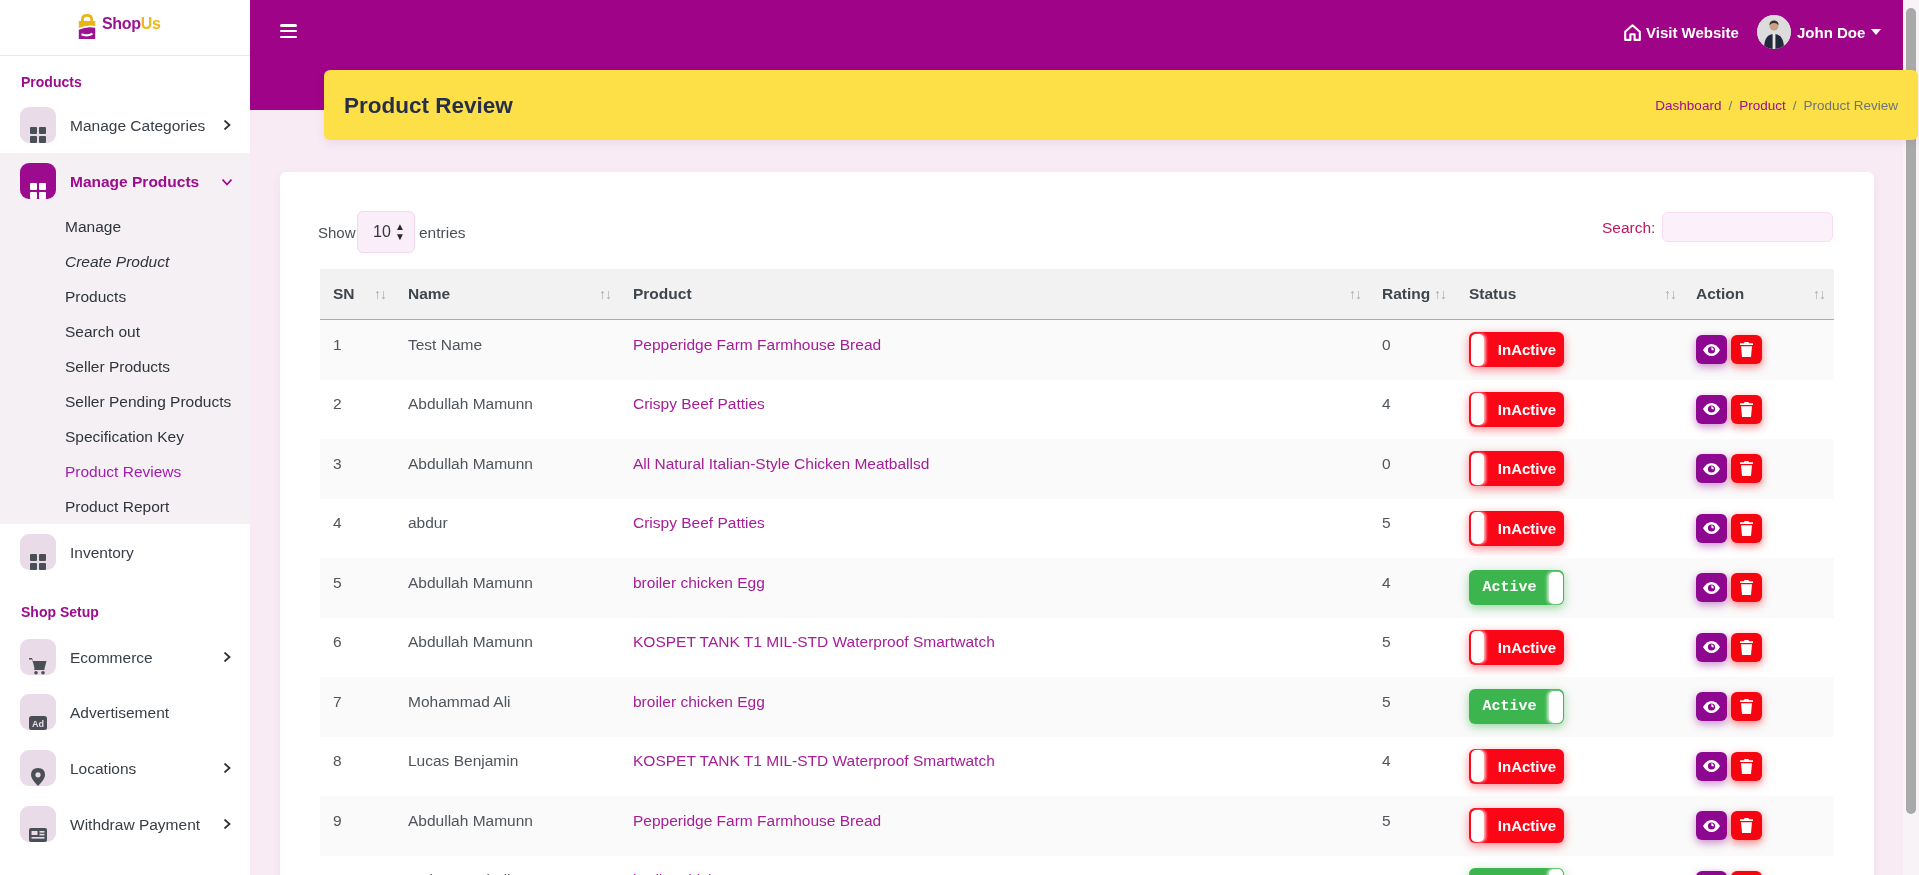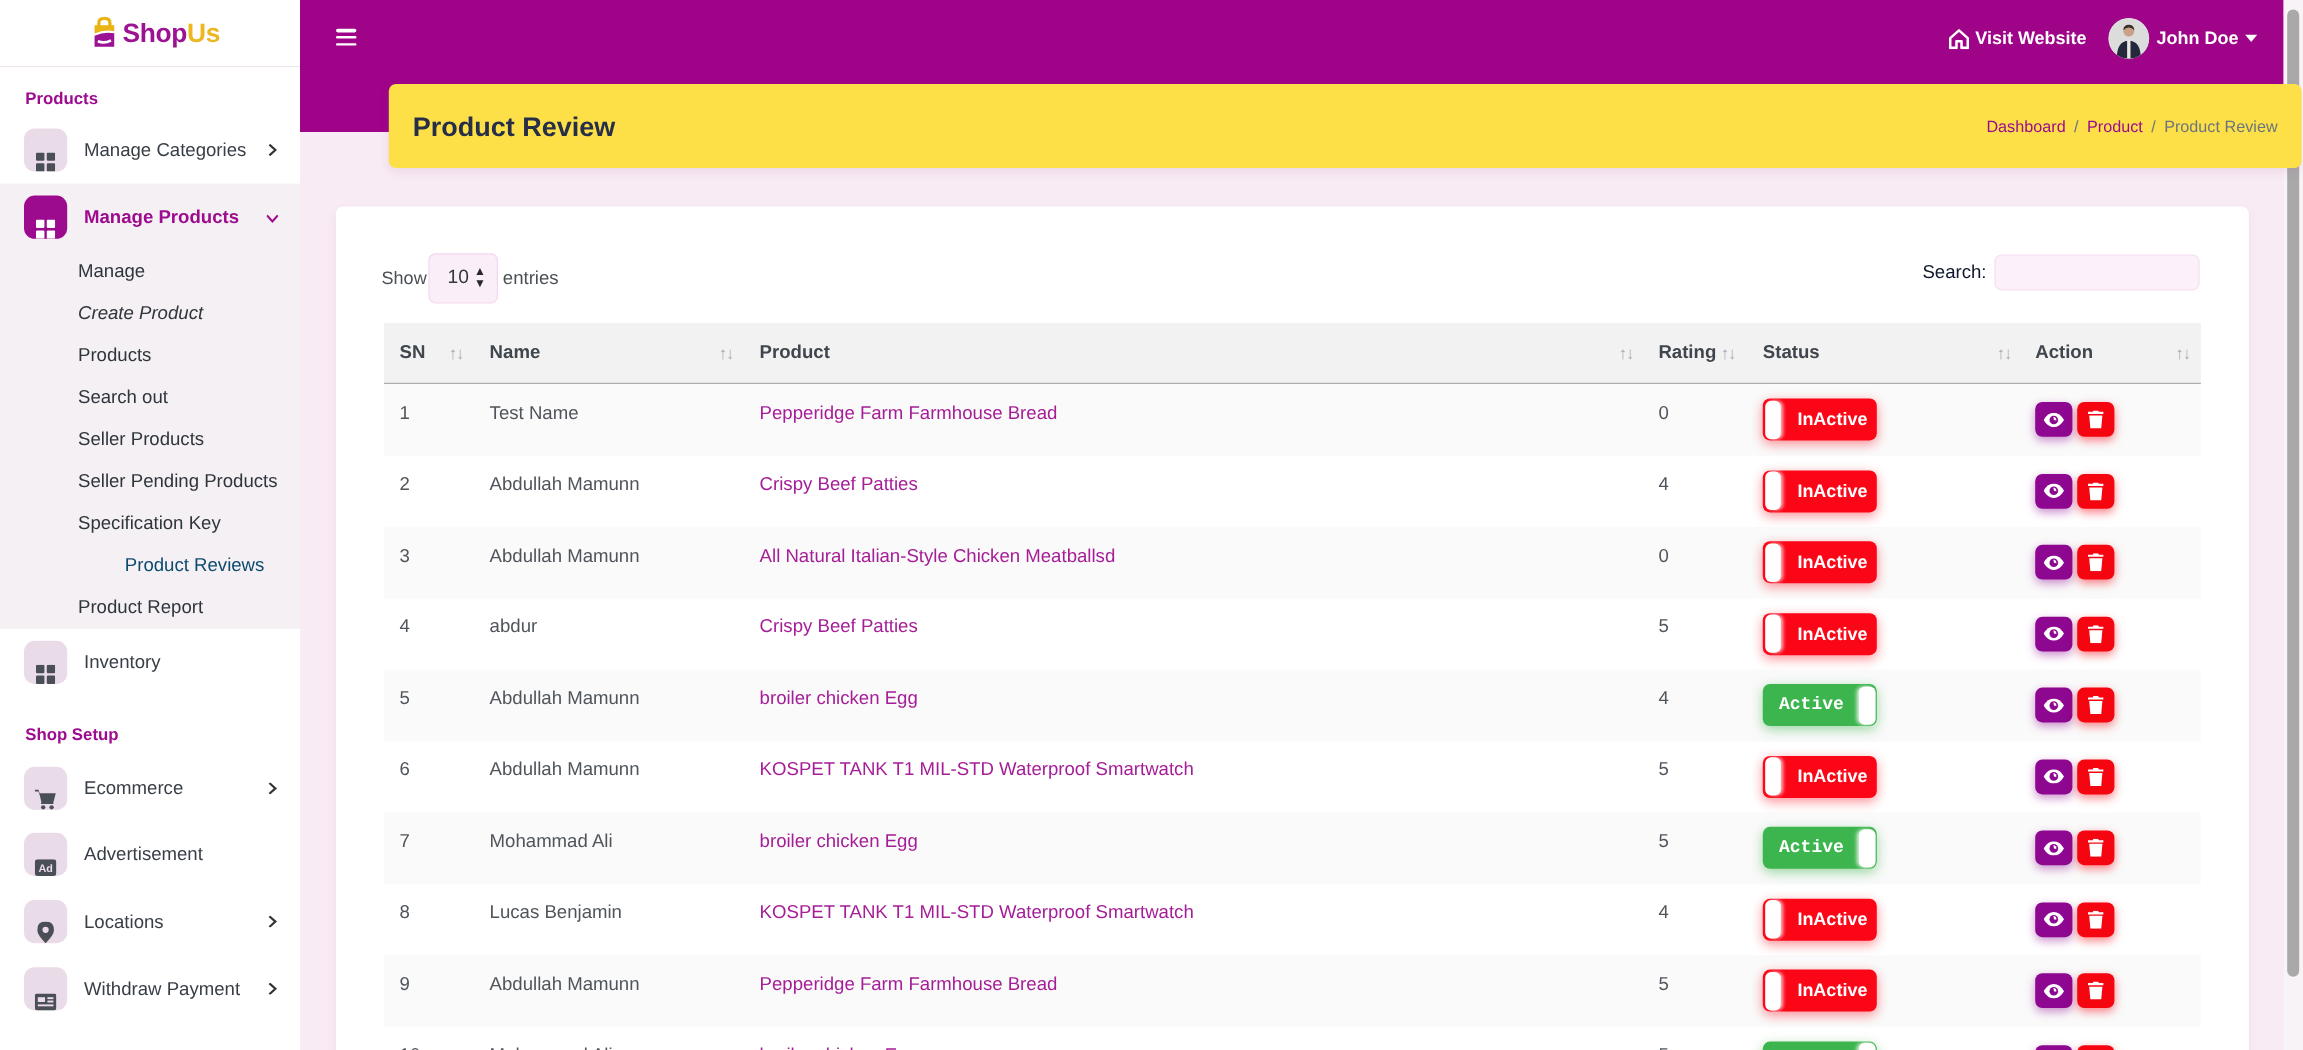--- a/index.html
+++ b/index.html
@@ -15,47 +15,47 @@
 .uname { position:absolute; left:1797px; top:24px; color:#fff; font-size:15px; font-weight:bold; }
 .caret { position:absolute; left:1871px; top:29px; width:0; height:0; border-left:5.5px solid transparent; border-right:5.5px solid transparent; border-top:6px solid #fff; }
 
 
 .sbtrack { position:absolute; left:1903px; top:0; width:16px; height:875px; background:#f7f3f6; }
 .sbthumb { position:absolute; left:3px; top:8px; width:10px; height:806px; background:#a9a9a9; border-radius:6px; }
 
 
 .sidebar { position:absolute; left:0; top:0; width:250px; height:875px; background:#fff; z-index:5; }
 .logo { position:absolute; left:0; top:0; width:250px; height:56px; border-bottom:1px solid #f0e4ee; }
-.logotext { position:absolute; left:102px; top:15px; font-size:22px; font-weight:bold; letter-spacing:-0.3px; color:#9b1292; }
+.logotext { position:absolute; left:102px; top:15px; font-size:16px; font-weight:bold; letter-spacing:-0.3px; color:#9b1292; }
 .logotext span { color:#ecb723; }
 .slabel { position:absolute; left:21px; font-size:14px; font-weight:bold; color:#9d0b8e; }
 .subbg { position:absolute; left:0; top:153px; width:250px; height:371px; background:#f4f0f3; }
 .chip { position:absolute; left:20px; width:36px; height:36px; border-radius:9px; background:#eadbe9; display:flex; align-items:flex-end; justify-content:center; }
 .chip.active { background:#9c0b8e; }
 .mitem { position:absolute; left:70px; font-size:15.5px; color:#383e46; }
 .mitem.active { color:#9d0b8e; font-weight:bold; }
 .chev { position:absolute; left:222px; width:10px; height:10px; }
 .sub { position:absolute; left:65px; font-size:15.5px; color:#2f353c; }
-.sub.active { color:#0c4a6e;margin-left:39px; }
+.sub.active { color:#a21caf; }
 
 
 .hcard { position:absolute; left:280px; top:70px; width:1594px; height:70px; background:#fde047; border-radius:6px; box-shadow:0 3px 8px rgba(150,60,130,0.10); z-index:2;margin-left:44px; }
 .htitle { position:absolute; left:20px; top:23px; font-size:22.5px; font-weight:bold; color:#272e48; }
 .crumbs { position:absolute; right:20px; top:28px; font-size:13.5px; color:#6c757d; }
 .crumbs a { color:#9d0b8e; text-decoration:none; }
 .crumbs .sep { margin:0 7px; }
 
 
 .ccard { position:absolute; left:280px; top:172px; width:1594px; height:760px; background:#fff; border-radius:6px; box-shadow:0 3px 8px rgba(150,60,130,0.08); }
 .showlab { position:absolute; left:38px; top:52px; font-size:15px; color:#4a5056; }
 .lensel { position:absolute; left:77px; top:39px; width:58px; height:42px; background:#faeef8; border:1px solid #f4d7ee; border-radius:6px; font-size:16px; color:#33383e; }
 .lensel .v { position:absolute; left:15px; top:11px; }
 .lensel .ar { position:absolute; left:37px; top:10px; font-size:10px; color:#26282a; line-height:10px; letter-spacing:0; }
 .entlab { position:absolute; left:139px; top:52px; font-size:15.5px; color:#4a5056; }
-.srchlab { position:absolute; left:1322px; top:47px; font-size:15.5px; color:#0f172a; }
+.srchlab { position:absolute; left:1322px; top:47px; font-size:15.5px; color:#be185d; }
 .sinput { position:absolute; left:1382px; top:40px; width:171px; height:30px; background:#fcf0fa; border:1px solid #f7ddf1; border-radius:6px; }
 
 
 .tbl { position:absolute; left:40px; top:97px; width:1514px; }
 .thead { display:flex; height:51px; background:#f2f2f2; border-bottom:1px solid #ababab; align-items:center; font-weight:bold; font-size:15.5px; color:#40464d; }
 .trow { display:flex; height:59.5px; align-items:center; font-size:15.5px; color:#4f555b; }
 .trow:nth-child(odd) { background:#fafafa; }
 .trow .c1, .trow .c2, .trow .c3, .trow .c4 { transform:translateY(-5px); }
 .c1 { width:75px; padding-left:13px; position:relative; }
 .c2 { width:225px; padding-left:13px; position:relative; }

